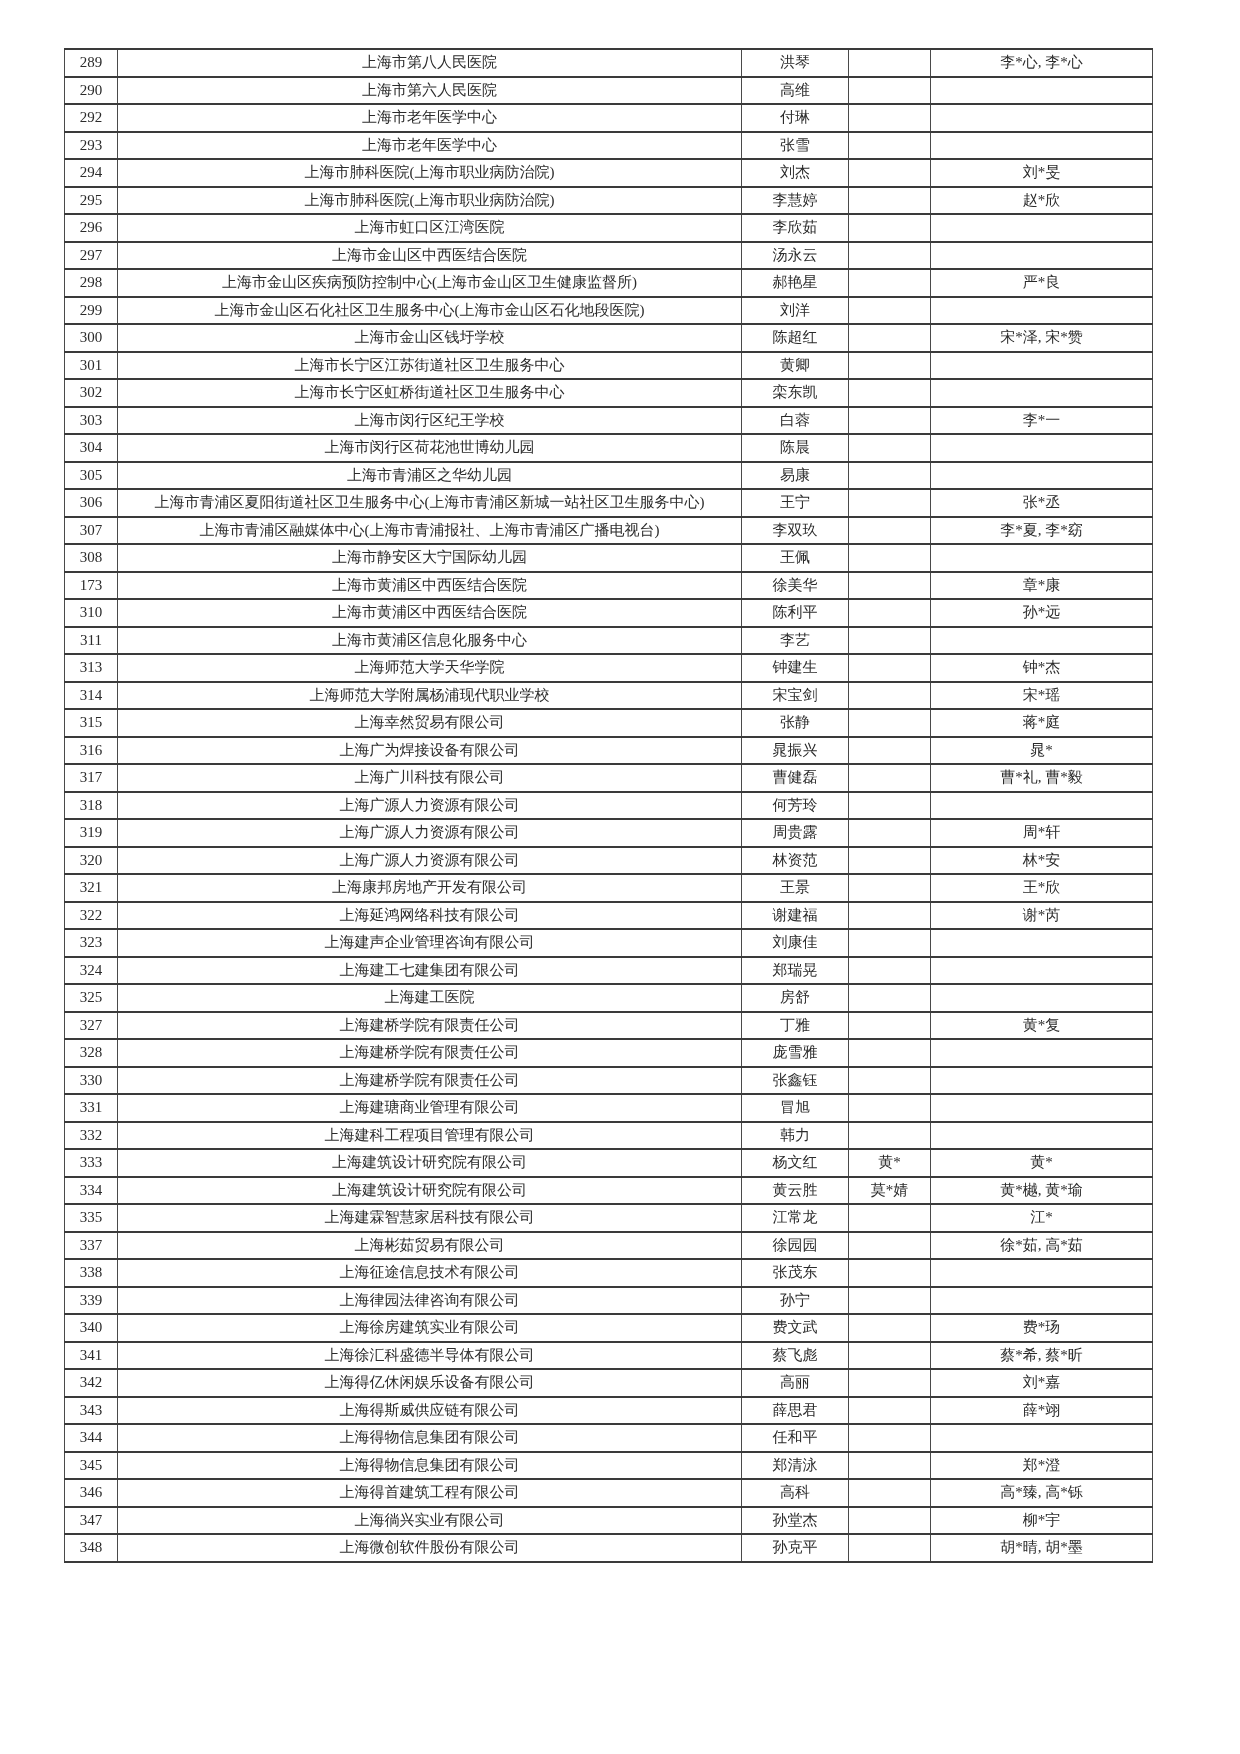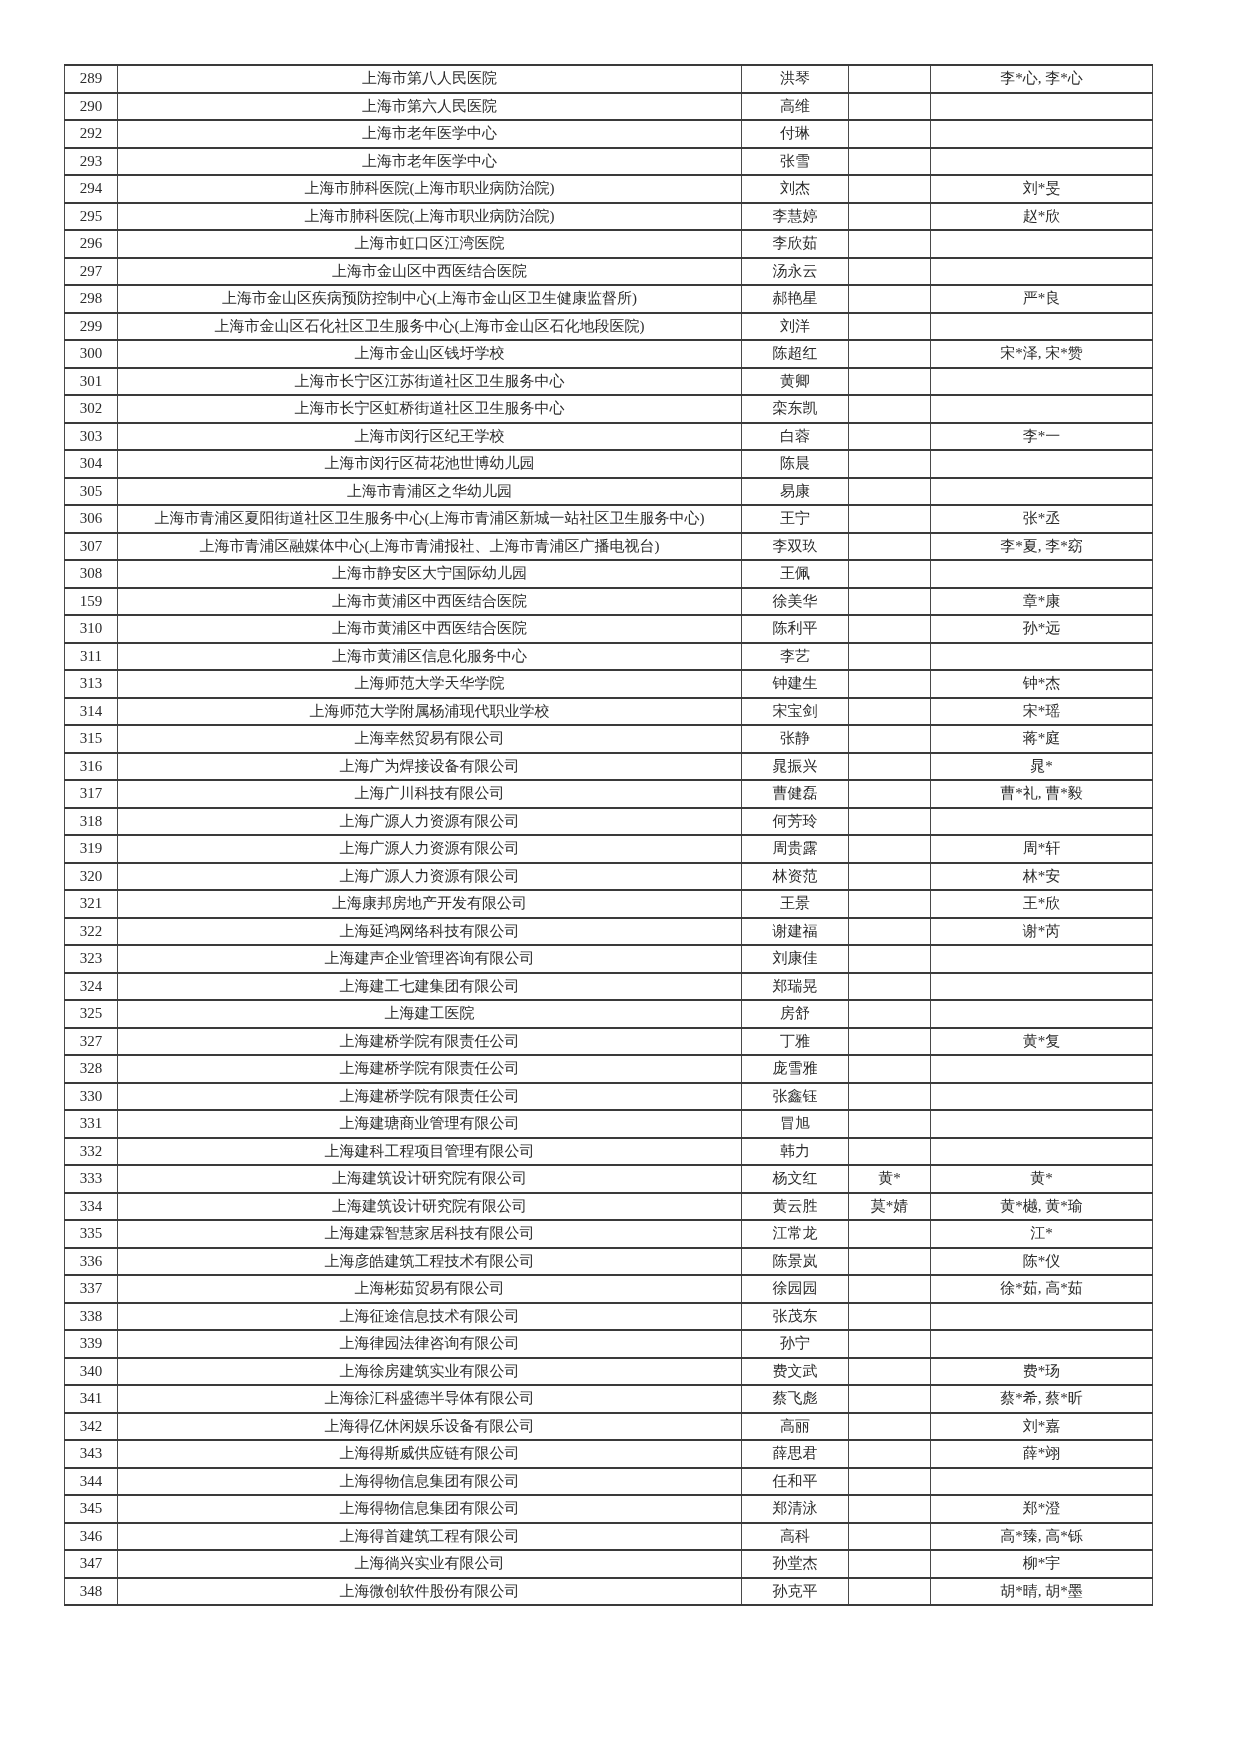--- a/index.html
+++ b/index.html
@@ -13,21 +13,21 @@
     height: 1754px;
     background: #ffffff;
     margin: 0 auto;
     overflow: hidden;
     font-family: "Liberation Serif", "DejaVu Serif", serif;
     color: #2b2b2b;
   }
   table.roster {
     position: absolute;
     left: 64px;
-    top: 64px;
+    top: 48px;
     width: 1088px;
     border-collapse: collapse;
     table-layout: fixed;
   }
   table.roster col.c-index  { width: 53px; }
   table.roster col.c-org    { width: 624px; }
   table.roster col.c-name   { width: 107px; }
   table.roster col.c-maska  { width: 82px; }
   table.roster col.c-maskb  { width: 222px; }
   table.roster tr { height: 27.5px; }
@@ -185,21 +185,21 @@
           <td>李*夏, 李*窈</td>
         </tr>
         <tr>
           <td>308</td>
           <td>上海市静安区大宁国际幼儿园</td>
           <td>王佩</td>
           <td></td>
           <td></td>
         </tr>
         <tr>
-          <td>159</td>
+          <td>173</td>
           <td>上海市黄浦区中西医结合医院</td>
           <td>徐美华</td>
           <td></td>
           <td>章*康</td>
         </tr>
         <tr>
           <td>310</td>
           <td>上海市黄浦区中西医结合医院</td>
           <td>陈利平</td>
           <td></td>
@@ -353,27 +353,20 @@
           <td>黄*樾, 黄*瑜</td>
         </tr>
         <tr>
           <td>335</td>
           <td>上海建霖智慧家居科技有限公司</td>
           <td>江常龙</td>
           <td></td>
           <td>江*</td>
         </tr>
         <tr>
-          <td>336</td>
-          <td>上海彦皓建筑工程技术有限公司</td>
-          <td>陈景岚</td>
-          <td></td>
-          <td>陈*仪</td>
-        </tr>
-        <tr>
           <td>337</td>
           <td>上海彬茹贸易有限公司</td>
           <td>徐园园</td>
           <td></td>
           <td>徐*茹, 高*茹</td>
         </tr>
         <tr>
           <td>338</td>
           <td>上海征途信息技术有限公司</td>
           <td>张茂东</td>

